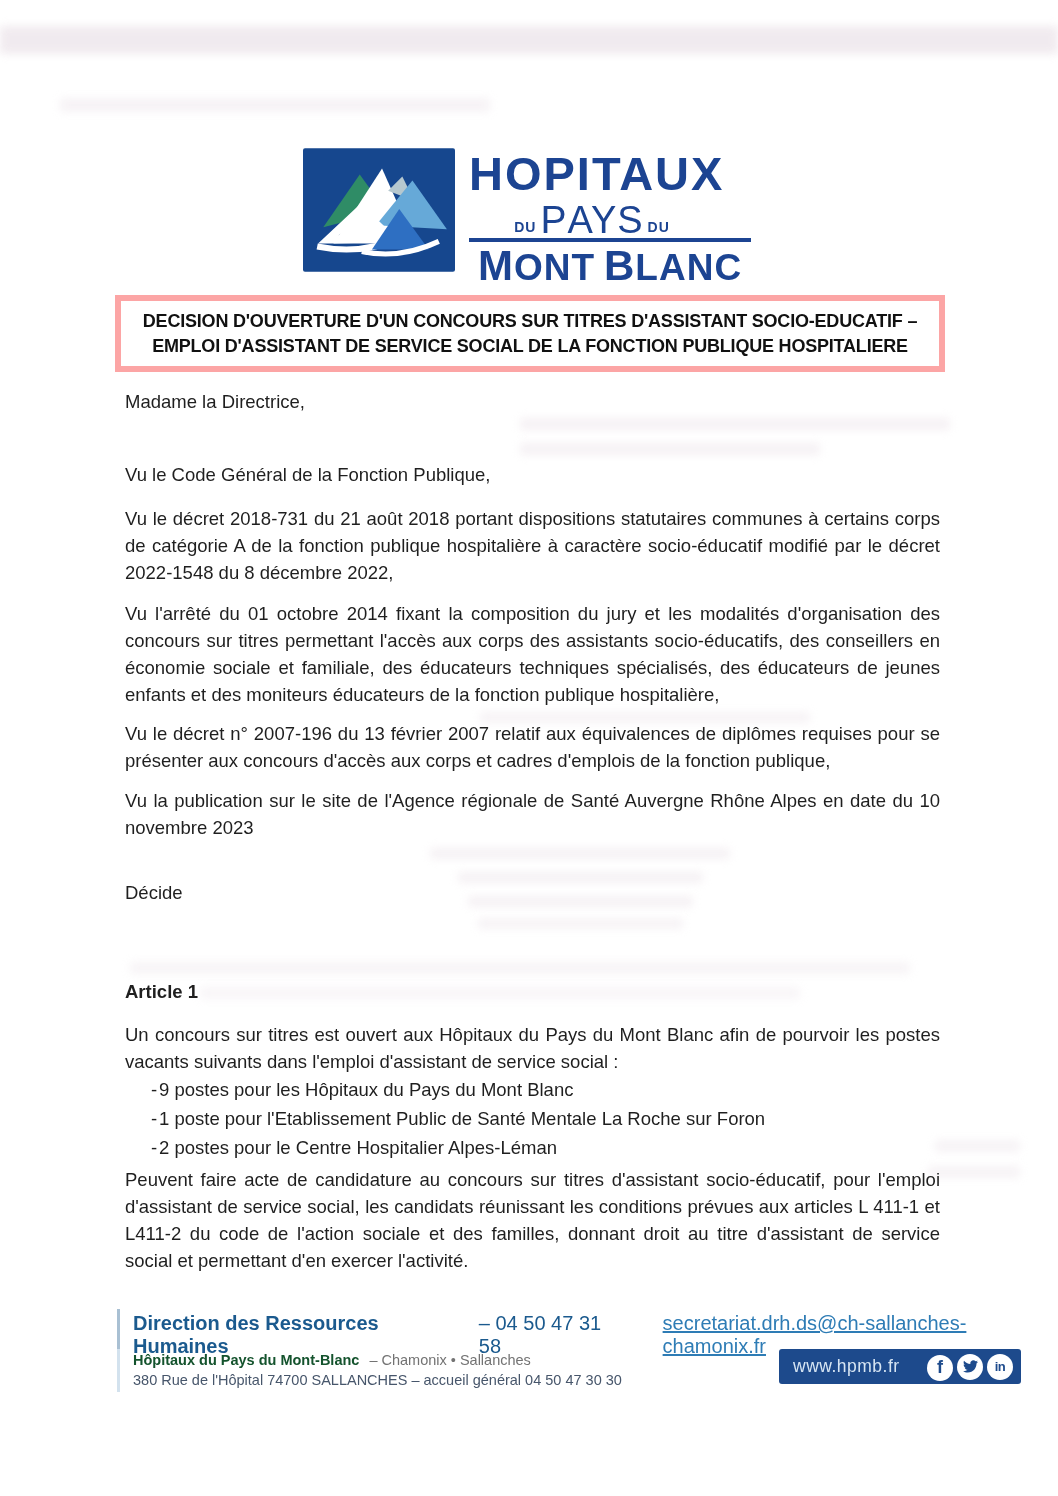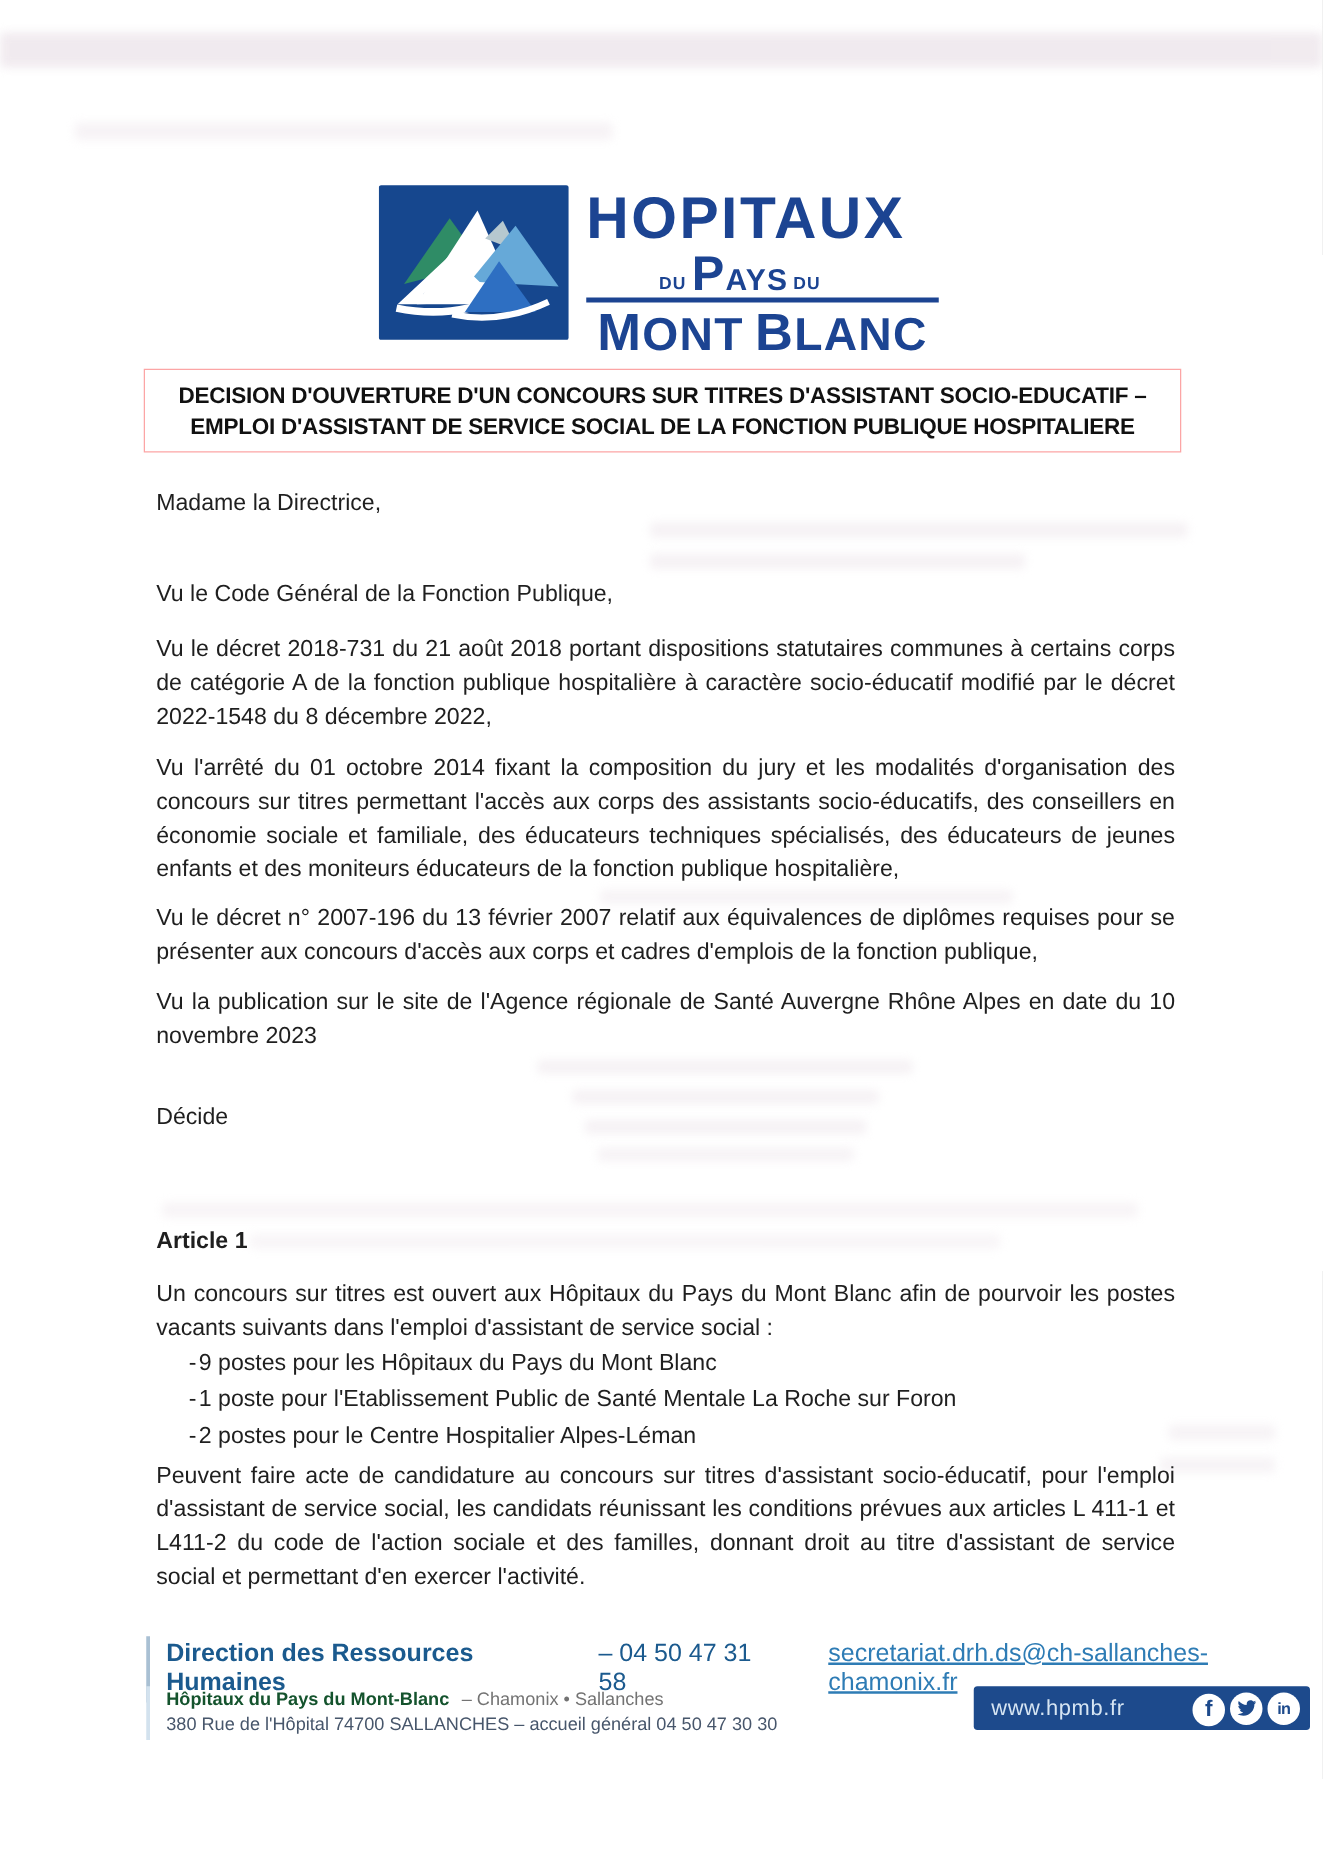--- a/index.html
+++ b/index.html
@@ -14,31 +14,31 @@
   .ghost { position:absolute; background:#ece4ea; filter:blur(4px); border-radius:3px; }
 
   
   .logo { position:absolute; top:148px; left:303px; display:flex; align-items:flex-start; }
   .logo-mark { width:152px; height:124px; display:block; }
   .logo-text { width:282px; margin-left:14px; color:#1c4492; padding-top:2px; }
   .logo-l1 { font-size:47px; font-weight:bold; letter-spacing:2px; line-height:1.0; }
   .logo-l2 { display:flex; align-items:baseline; justify-content:center;
              border-bottom:4px solid #1c4492; padding:2px 36px 1px 0; margin-top:3px; }
   .logo-du { font-size:14px; font-weight:bold; letter-spacing:1px; padding:0 4px; position:relative; top:-1px; }
-  .logo-pays { font-size:24px; font-weight:bold; letter-spacing:1px; display:inline-block; line-height:0.9; }
+  .logo-pays { font-size:38px; font-weight:normal; letter-spacing:1px; display:inline-block; line-height:0.9; }
   .logo-pays::first-letter { font-size:39px; }
   .logo-l3 { margin-top:3px; text-align:center; letter-spacing:1px; font-weight:bold; }
   .logo-word { font-size:37px; display:inline-block; line-height:1.0; }
   .logo-word::first-letter { font-size:42px; }
   .logo-word + .logo-word { margin-left:9px; }
 
   
   .title-box {
     position:absolute; top:295px; left:115px; width:830px;
-    border:1px solid #fca5a5; padding:8px 6px 7px;
+    border:6px solid #fca5a5; padding:8px 6px 7px;
     text-align:center; font-weight:bold; font-size:18px; line-height:1.38;
     color:#111; letter-spacing:-0.2px;
   }
 
   
   .doc { position:absolute; top:388px; left:125px; width:815px;
          font-size:18.5px; line-height:27px; }
   .doc p { text-align:justify; }
   .salutation { margin-bottom:46px; }
   .vu0 { margin-bottom:17px; }
@@ -67,21 +67,21 @@
   .footer-block {
     position:absolute; top:1349px; left:117px;
     border-left:3px solid #d3e2ee; padding:1px 0 2px 13px;
     font-size:14.5px; line-height:20px;
   }
   .footer-org { font-weight:bold; color:#14532d; }
   .footer-org-rest { color:#737373; margin-left:6px; }
   .footer-address { color:#47566b; }
 
   .website-badge {
-    position:absolute; top:1349px; left:779px; width:269px; height:35px;
+    position:absolute; top:1349px; left:779px; width:242px; height:35px;
     background:#1d4a8c; border-radius:3px;
     display:flex; align-items:center; justify-content:space-between; padding:0 8px 0 14px;
   }
   .website-url { color:#d6e5f3; font-size:17.5px; letter-spacing:0.5px; }
   .social-icons { display:flex; gap:4px; align-items:center; }
   .icircle {
     width:26px; height:26px; border-radius:50%; background:#ffffff; color:#1d4a8c;
     display:flex; align-items:center; justify-content:center; font-weight:bold;
   }
   .glyph-f  { font-size:18px; position:relative; top:1px; }

